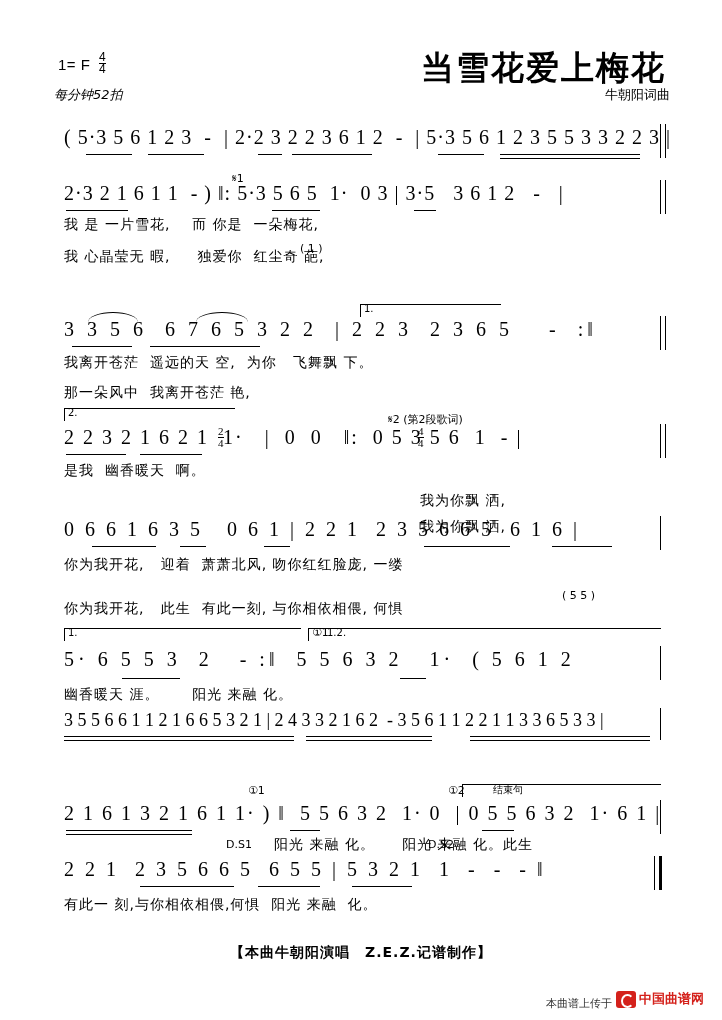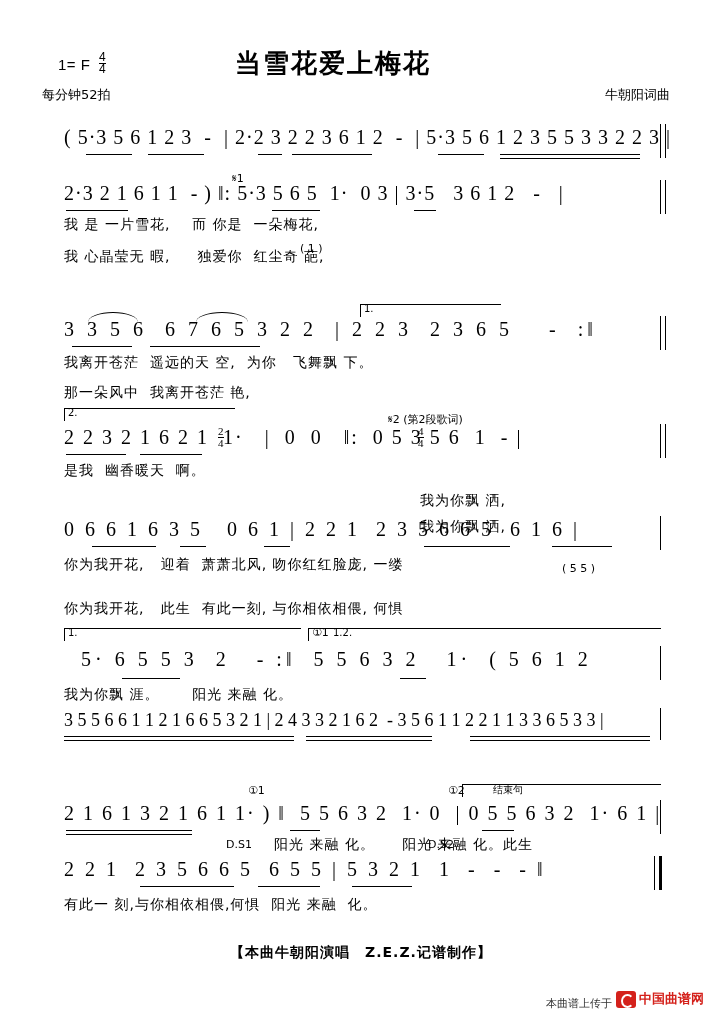--- a/index.html
+++ b/index.html
@@ -20,26 +20,26 @@
     font-family:Liberation Sans, sans-serif;
   }
   .key-sig .frac{
     display:inline-block;vertical-align:-3px;
     margin-left:4px;text-align:center;line-height:.95;
     font-size:12px;
   }
   .key-sig .frac .num{display:block;}
   .key-sig .frac .den{display:block;border-top:1px solid #000;}
   .tempo{
-    position:absolute;left:42px;top:86px;
-    font-size:13px;font-family:"DejaVu Sans", sans-serif;
+    position:absolute;left:54px;top:86px;
+    font-size:13px;font-family:"DejaVu Sans", sans-serif;font-style:italic;
   }
   .title{
     position:absolute;left:0;top:46px;width:666px;
-    text-align:center;font-size:26px;font-weight:bold;
+    text-align:right;font-size:33px;font-weight:bold;
     letter-spacing:2px;
   }
   .composer{
     position:absolute;right:52px;top:86px;
     font-size:13px;font-family:Liberation Mono, monospace;margin-left:48px;
   }
 
   
   .row{position:absolute;left:0;width:722px;}
   .notes{
@@ -191,37 +191,37 @@
   </div>
 
   <div class="row" style="top:518px;">
     <div class="notes" style="top:0;letter-spacing:3px;">0 6 6 1 6 3 5   0 6 1 | 2 2 1  2 3 5 6 6 5  6 1 6 |</div>
     <div class="beam" style="left:92px;top:28px;width:64px;"></div>
     <div class="beam" style="left:180px;top:28px;width:26px;"></div>
     <div class="beam" style="left:264px;top:28px;width:26px;"></div>
     <div class="beam" style="left:424px;top:28px;width:86px;"></div>
     <div class="beam" style="left:552px;top:28px;width:60px;"></div>
     <div class="lyric" style="top:38px;letter-spacing:1px;">你为我开花,   迎着  萧萧北风, 吻你红红脸庞, 一缕</div>
-    <div class="mark" style="left:562px;top:44px;text-align:right;">( 5  5 )</div>
+    <div class="mark" style="left:562px;top:71px;text-align:right;">( 5  5 )</div>
     <div class="lyric" style="top:82px;letter-spacing:1px;">你为我开花,   此生  有此一刻, 与你相依相偎, 何惧</div>
     <div class="bar-end" style="left:660px;top:-2px;height:34px;"></div>
   </div>
 
   <div class="row" style="top:628px;">
     <div class="bracket" style="left:64px;top:0;width:236px;">
       <span class="lbl">1.</span>
     </div>
     <div class="bracket" style="left:308px;top:0;width:352px;">
-      <span class="lbl" style="left:24px;">1.2.</span>
+      <span class="lbl" style="left:18px;">1.2.</span>
     </div>
     <div class="mark" style="left:312px;top:-2px;">①1</div>
-    <div class="notes" style="top:20px;letter-spacing:4px;margin-left:17px;">5· 6 5 5 3  2   - :‖  5 5 6 3 2   1·  ( 5 6 1 2</div>
+    <div class="notes" style="top:20px;letter-spacing:4px;">5· 6 5 5 3  2   - :‖  5 5 6 3 2   1·  ( 5 6 1 2</div>
     <div class="beam" style="left:122px;top:50px;width:58px;"></div>
     <div class="beam" style="left:400px;top:50px;width:26px;"></div>
-    <div class="lyric" style="top:58px;letter-spacing:1px;">我为你飘 涯。      阳光 来融 化。</div>
+    <div class="lyric" style="top:58px;letter-spacing:1px;">幽香暖天 涯。      阳光 来融 化。</div>
     <div class="bar-end" style="left:660px;top:18px;height:34px;"></div>
   </div>
 
   <div class="row" style="top:710px;">
     <div class="notes sm" style="top:0;letter-spacing:0px;">3 5 5 6 6 1 1 2 1 6 6 5 3 2 1 | 2 4 3 3 2 1 6 2  - 3 5 6 1 1 2 2 1 1 3 3 6 5 3 3 |</div>
     <div class="beam" style="left:64px;top:26px;width:230px;"></div>
     <div class="beam" style="left:64px;top:30px;width:230px;"></div>
     <div class="beam" style="left:306px;top:26px;width:126px;"></div>
     <div class="beam" style="left:306px;top:30px;width:126px;"></div>
     <div class="beam" style="left:470px;top:26px;width:180px;"></div>

